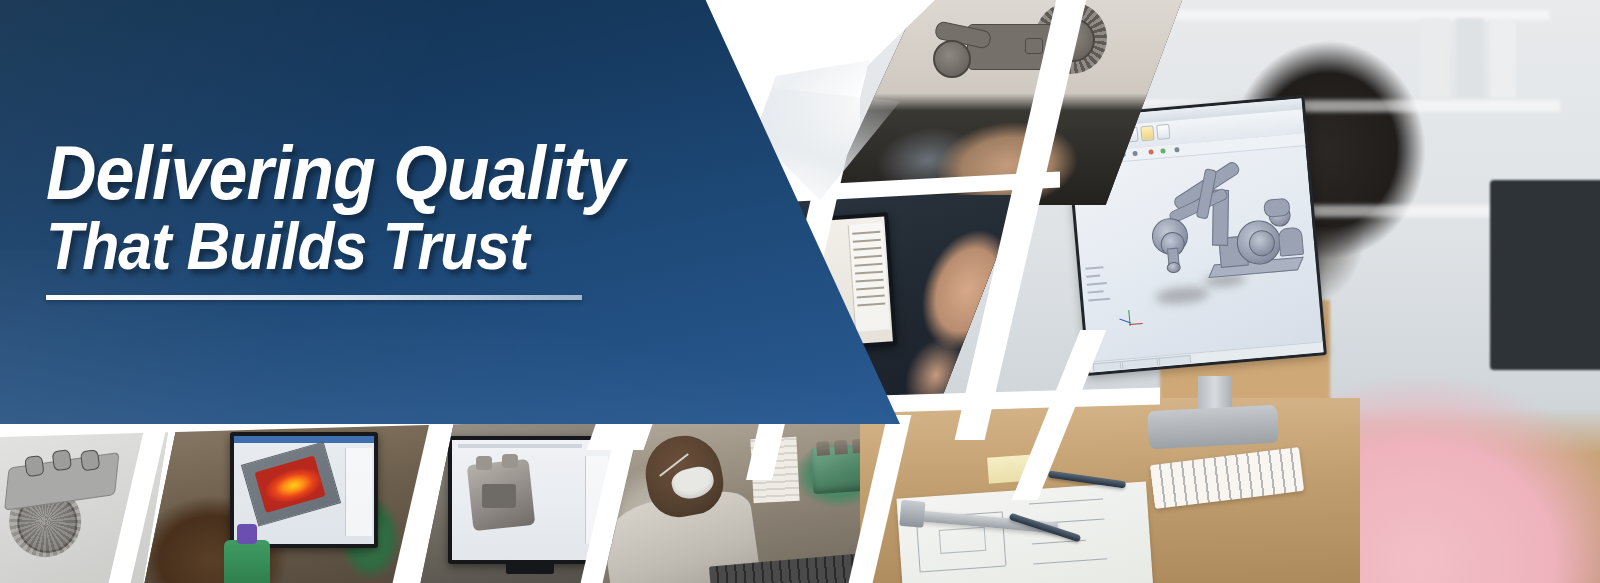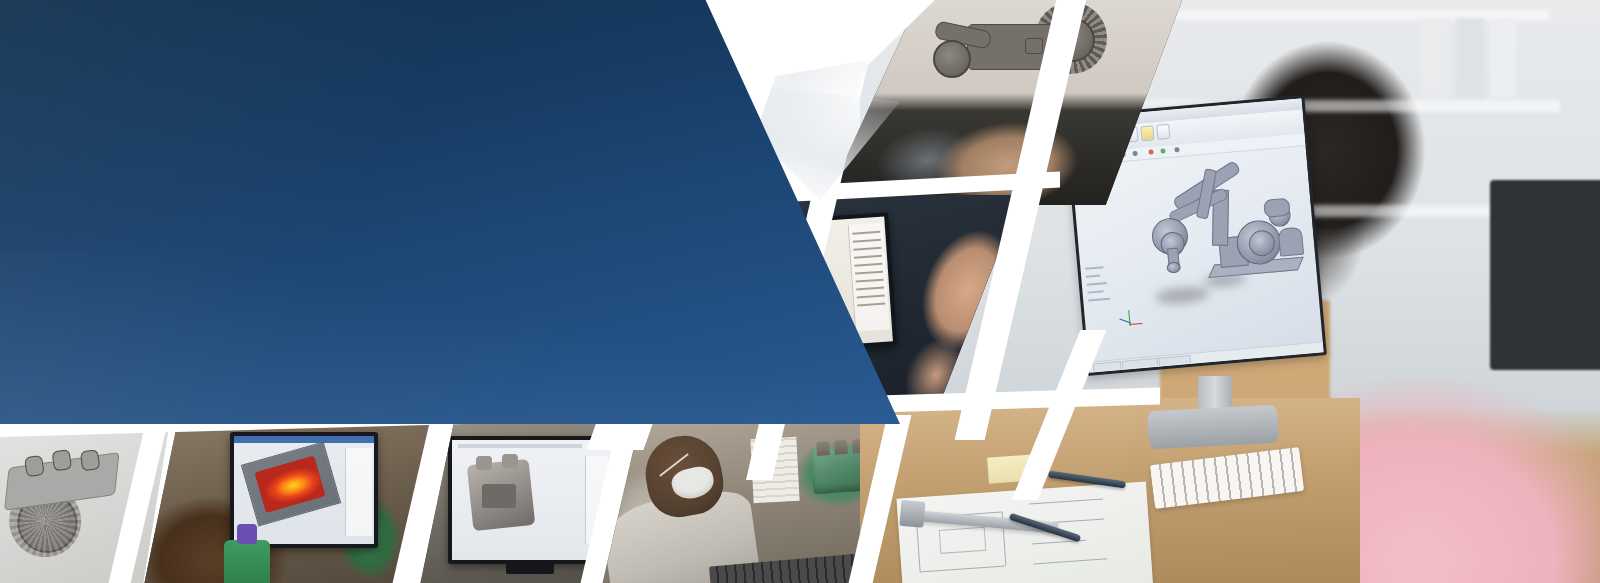--- a/index.html
+++ b/index.html
@@ -639,14 +639,19 @@
     <div class="wedge-facet"></div>
     <div class="wedge-facet2"></div>
   </div>
 
   <div class="blue-edge-white"></div>
   <div class="blue-panel">
     <div class="blue-facet-a"></div>
     <div class="blue-facet-b"></div>
   </div>
 
+  <div class="headline">
+    <div class="headline-line headline-line-1">Delivering Quality</div>
+    <div class="headline-line headline-line-2">That Builds Trust</div>
+    <div class="headline-rule"></div>
+  </div>
 
 </div>
 
 </body></html>

